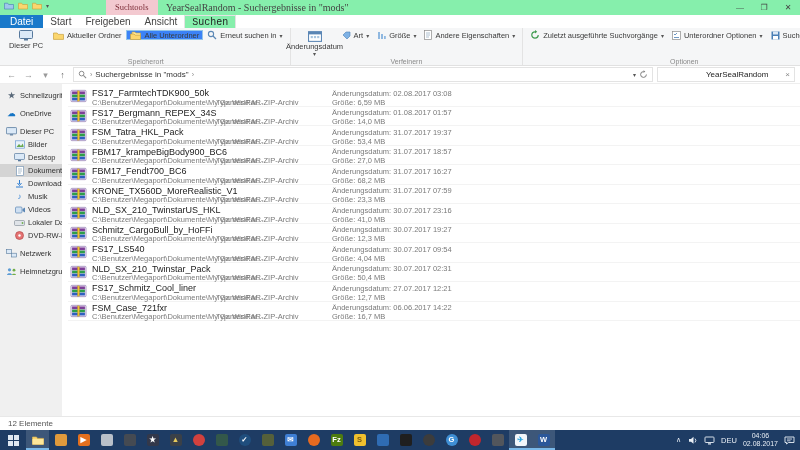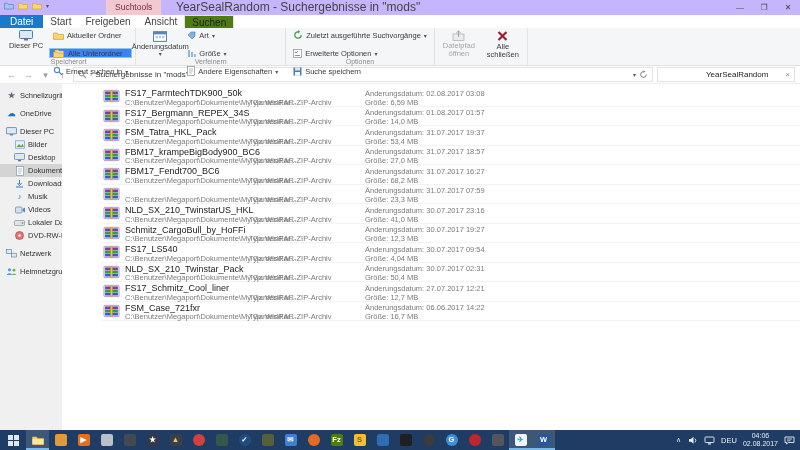--- a/index.html
+++ b/index.html
@@ -1,49 +1,49 @@
 <!DOCTYPE html>
 <html><head>
 <meta charset="utf-8">
 <style>
   * { margin:0; padding:0; box-sizing:border-box; }
   html,body { width:800px; height:450px; overflow:hidden; background:#fff;
     font-family:"Liberation Sans", sans-serif; }
   .window { width:800px; height:430px; display:flex; flex-direction:column; background:#fff; }
 
   
-  .titlebar { position:relative; height:15px; background:#c4b5fd; flex:0 0 15px; }
+  .titlebar { position:relative; height:15px; background:#86efac; flex:0 0 15px;font-family:Liberation Serif, serif; }
   .qat { position:absolute; left:4px; top:1px; display:flex; align-items:center; gap:4px; }
   .qat .ic { display:inline-flex; }
   .qat .caret { font-size:6px; color:#555; }
   .contextual { position:absolute; left:106px; top:0; height:15px; line-height:15px;
     padding:0 9px; background:#f3c9d0; color:#7c2d38; font-size:8.5px; }
-  .wtitle { position:absolute; left:176px; top:0; height:15px; line-height:15px;
-    font-size:12px; color:#444; white-space:nowrap; }
+  .wtitle { position:absolute; left:166px; top:0; height:15px; line-height:15px;
+    font-size:10px; color:#444; white-space:nowrap; }
   .wincontrols { position:absolute; right:0; top:0; display:flex; height:15px; }
   .wbtn { width:24px; text-align:center; font-size:8px; line-height:15px; color:#444; }
 
   
   .menubar { height:13px; flex:0 0 13px; display:flex; background:#fff; font-size:10px; }
   .mtab { padding:0 7px; line-height:13px; color:#444; }
   .mtab.accent { background:#1979ca; color:#fff; padding:0 10px; }
-  .mtab.active { background:#4d7c0f; border:1px solid #e3e3e3; border-bottom:none; color:#222; }
+  .mtab.active { background:#86efac; border:1px solid #e3e3e3; border-bottom:none; color:#222;font-family:Liberation Mono, monospace; }
 
   
   .ribbon { height:38px; flex:0 0 38px; background:#f5f6f7; border-bottom:1px solid #e1e1e1;
     display:flex; font-size:7.5px; color:#3a3a3a; padding-left:2px; }
   .rgroup { position:relative; display:flex; flex-direction:column; border-right:1px solid #e3e3e3;
     padding:1px 3px 8px; }
   .gcontent { display:flex; flex:1; align-items:flex-start; gap:2px; }
   .glabel { position:absolute; bottom:0; left:0; right:0; text-align:center; color:#8a8a8a; font-size:7px; }
   .bigbtn { display:flex; flex-direction:column; align-items:center; width:42px; text-align:center;
     line-height:1.05; padding:1px 1px; }
   .bigbtn .blabel { margin-top:1px; }
   .bigbtn.disabled { color:#a6a6a6; }
-  .smallcol { display:flex; flex-direction:column; gap:8px; padding-top:1px; }
+  .smallcol { display:flex; flex-direction:row; gap:0; padding-top:1px; }
   .smallbtn { display:flex; align-items:center; gap:3px; padding:0 3px; height:10px;
     white-space:nowrap; border:1px solid transparent; }
   .smallbtn.hl { background:#3b82f6; border-color:#92c4e9; }
   .caret { font-size:6px; color:#555; }
   .ic { display:inline-flex; align-items:center; justify-content:center; }
 
   
   .addressbar { height:18px; flex:0 0 18px; display:flex; align-items:center; gap:4px;
     background:#fff; padding:0 5px; border-bottom:1px solid #eee; }
   .navbtn { width:13px; text-align:center; font-size:9px; color:#9a9a9a; }
@@ -62,21 +62,21 @@
   .main { flex:1; display:flex; overflow:hidden; background:#fff; }
   .sidebar { width:62px; flex:0 0 62px; background:#f0f0f0; font-size:7.5px; color:#333;
     padding-top:5px; overflow:hidden; }
   .sbitem { display:flex; align-items:center; gap:3px; height:13px; padding-left:6px;
     white-space:nowrap; overflow:hidden; }
   .sbitem.l1 { padding-left:14px; }
   .sbitem.sel { background:#d4d4d4; }
   .sbitem.gap { margin-top:5px; }
   .sbitem .ic { width:11px; flex:0 0 11px; }
 
-  .filelist { flex:1; position:relative; padding-top:3px; overflow:hidden;margin-left:33px; }
+  .filelist { flex:1; position:relative; padding-top:3px; overflow:hidden; }
   .frow { position:relative; height:19.5px; margin-left:6px; border-bottom:1px solid #f3f3f3; }
   .ficon { position:absolute; left:2px; top:2px; }
   .fname { position:absolute; left:24px; top:1px; font-size:9px; color:#1b1b1b; white-space:nowrap; }
   .fpath { position:absolute; left:24px; top:10.5px; font-size:7.5px; color:#7a7a7a; white-space:nowrap; }
   .ftype { position:absolute; left:148px; top:10.5px; font-size:7.5px; color:#7a7a7a; white-space:nowrap; }
   .fdate { position:absolute; left:264px; top:1.5px; font-size:7.5px; color:#7a7a7a; white-space:nowrap; }
   .fsize { position:absolute; left:264px; top:10.5px; font-size:7.5px; color:#7a7a7a; white-space:nowrap; }
 
   
   .statusbar { height:14px; flex:0 0 14px; border-top:1px solid #e8e8e8; background:#fff;
@@ -244,21 +244,21 @@
               <span>Zuletzt ausgeführte Suchvorgänge</span>
               <span class="caret">▾</span>
             </div>
             <div class="smallbtn">
               <span class="ic">
                 <svg width="9" height="9" viewBox="0 0 9 9">
                   <rect x=".5" y=".5" width="8" height="8" fill="#fff" stroke="#8a8a8a" stroke-width=".7"></rect>
                   <path d="M2 3l1 1 2-2M2 6.5h5" stroke="#4a7fb5" fill="none" stroke-width=".8"></path>
                 </svg>
               </span>
-              <span>Erweiterte Optionen</span>
+              <span>Unterordner Optionen</span>
               <span class="caret">▾</span>
             </div>
             <div class="smallbtn">
               <span class="ic">
                 <svg width="9" height="9" viewBox="0 0 9 9">
                   <rect x=".5" y=".5" width="8" height="8" fill="#4a7fb5"></rect>
                   <rect x="2" y=".5" width="5" height="3" fill="#dce8f5"></rect>
                   <rect x="2" y="5" width="5" height="3.5" fill="#fff"></rect>
                 </svg>
               </span>
@@ -518,20 +518,21 @@
         <div class="frow">
           <span class="ic ficon">
             <svg width="17" height="14" viewBox="0 0 18 14">
               <rect x="1" y="1" width="16" height="12" rx="1" fill="#efe6f7" stroke="#9a86b8" stroke-width=".8"></rect>
               <rect x="2.2" y="2.2" width="13.6" height="2.9" fill="#7d3f98"></rect>
               <rect x="2.2" y="5.5" width="13.6" height="2.9" fill="#2e9e49"></rect>
               <rect x="2.2" y="8.8" width="13.6" height="2.9" fill="#2f5fbf"></rect>
               <rect x="8" y="1.6" width="2" height="10.8" fill="#f2c230" stroke="#b8901f" stroke-width=".4"></rect>
             </svg>
           </span>
+          <div class="fname">KRONE_TX560D_MoreRealistic_V1</div>
           <div class="fpath">C:\Benutzer\Megaport\Dokumente\My Games\Far...</div>
           <div class="ftype">Typ: WinRAR-ZIP-Archiv</div>
           <div class="fdate">Änderungsdatum: 31.07.2017 07:59</div>
           <div class="fsize">Größe: 23,3 MB</div>
         </div>
         <div class="frow">
           <span class="ic ficon">
             <svg width="17" height="14" viewBox="0 0 18 14">
               <rect x="1" y="1" width="16" height="12" rx="1" fill="#efe6f7" stroke="#9a86b8" stroke-width=".8"></rect>
               <rect x="2.2" y="2.2" width="13.6" height="2.9" fill="#7d3f98"></rect>
@@ -622,20 +623,23 @@
           </span>
           <div class="fname">FSM_Case_721fxr</div>
           <div class="fpath">C:\Benutzer\Megaport\Dokumente\My Games\Far...</div>
           <div class="ftype">Typ: WinRAR-ZIP-Archiv</div>
           <div class="fdate">Änderungsdatum: 06.06.2017 14:22</div>
           <div class="fsize">Größe: 16,7 MB</div>
         </div>
       </div>
   </div>
 
+  <div class="statusbar">
+    <span>12 Elemente</span>
+  </div>
 </div>
 
 <div class="taskbar">
   <div class="startbtn">
     <svg width="11" height="11">
         <rect x="0" y="0" width="5" height="5" fill="#dfe8f2"></rect>
         <rect x="6" y="0" width="5" height="5" fill="#dfe8f2"></rect>
         <rect x="0" y="6" width="5" height="5" fill="#dfe8f2"></rect>
         <rect x="6" y="6" width="5" height="5" fill="#dfe8f2"></rect>
       </svg>

